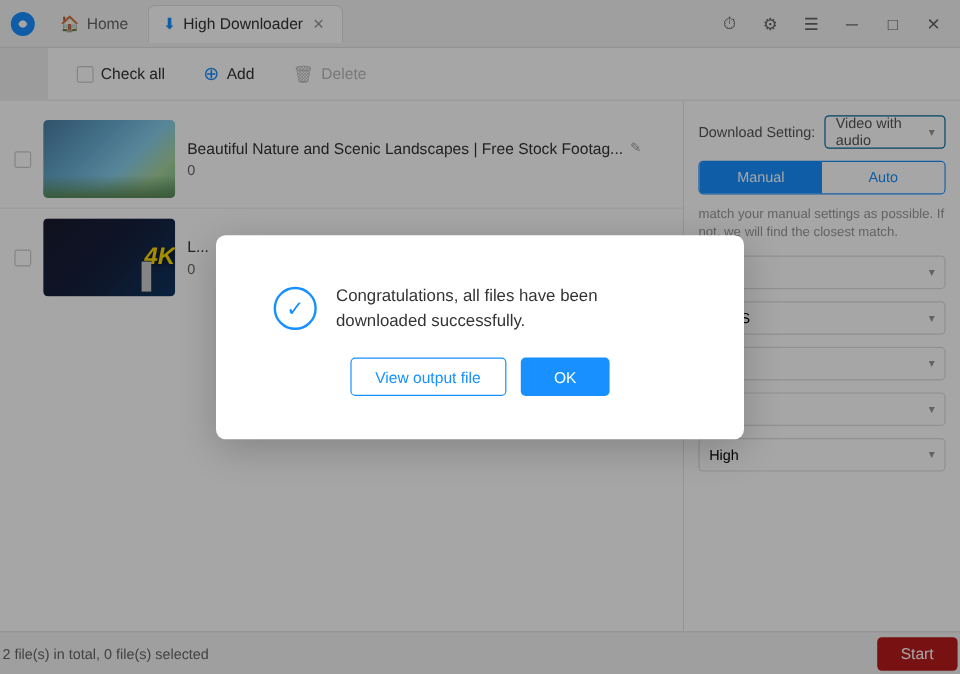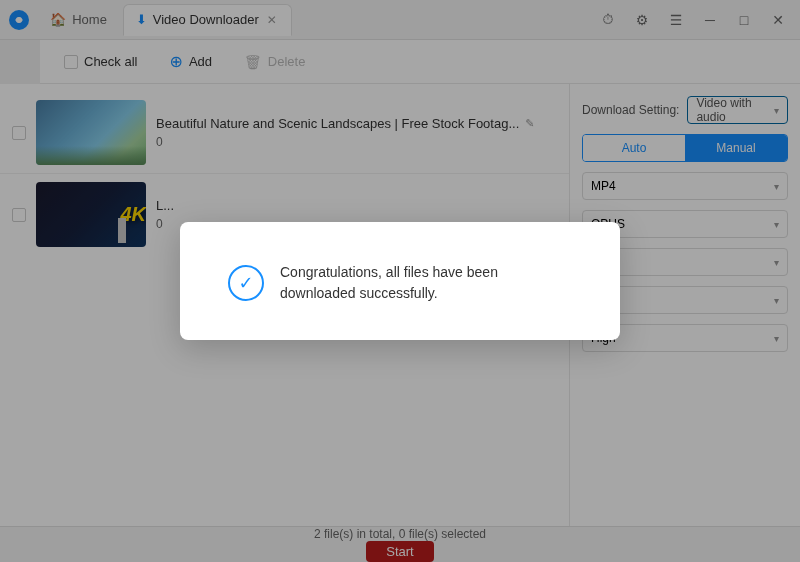--- a/index.html
+++ b/index.html
@@ -271,21 +271,20 @@
     .status-bar {
       display: flex;
       align-items: center;
       justify-content: space-between;
       height: 36px;
       background: #f5f5f5;
       border-top: 1px solid #e0e0e0;
       padding: 0 2px;
       font-size: 12px;
       color: #666;
-      flex-direction: column;
     }
     .start-button {
       height: 28px;
       padding: 0 20px;
       background: #b91c1c;
       color: #fff;
       border: none;
       border-radius: 4px;
       font-size: 13px;
       cursor: not-allowed;
@@ -378,21 +377,21 @@
     </svg>
   </div>
 
   <div class="tab home-tab">
     <span class="home-icon">🏠</span>
     <span>Home</span>
   </div>
 
   <div class="tab active-tab">
     <span class="tab-icon">⬇</span>
-    <span>Video Downloader</span>
+    <span>High Downloader</span>
     <span class="tab-close">✕</span>
   </div>
 
   <div class="title-bar-spacer"></div>
 
   <div class="title-bar-controls">
     <div class="title-bar-btn">⏱</div>
     <div class="title-bar-btn">⚙</div>
     <div class="title-bar-btn">☰</div>
     <div class="title-bar-btn">─</div>
@@ -456,28 +455,29 @@
 
     <div class="setting-row">
       <span class="setting-label">Download Setting:</span>
       <div class="setting-select">
         <span>Video with audio</span>
         <span class="chevron-down">▾</span>
       </div>
     </div>
 
     <div class="mode-switcher">
+      <div class="mode-btn manual">
+        <span>Manual</span>
+      </div>
       <div class="mode-btn auto">
         <span>Auto</span>
       </div>
-      <div class="mode-btn manual">
-        <span>Manual</span>
-      </div>
-    </div>
-
+    </div>
+
+    <div class="settings-desc">match your manual settings as possible. If not, we will find the closest match.</div>
 
     <div class="standalone-select">
       <span>MP4</span>
       <span class="chevron-down">▾</span>
     </div>
 
     <div class="standalone-select">
       <span>OPUS</span>
       <span class="chevron-down">▾</span>
     </div>
@@ -504,14 +504,18 @@
   <span>2 file(s) in total, 0 file(s) selected</span>
   <button class="start-button">Start</button>
 </div>
 
 <div class="modal-overlay">
   <div class="modal">
     <div class="modal-content">
       <div class="success-icon">✓</div>
       <div class="modal-message">Congratulations, all files have been downloaded successfully.</div>
     </div>
+    <div class="modal-buttons">
+      <button class="btn-outline">View output file</button>
+      <button class="btn-primary">OK</button>
+    </div>
   </div>
 </div>
 
 </body></html>

